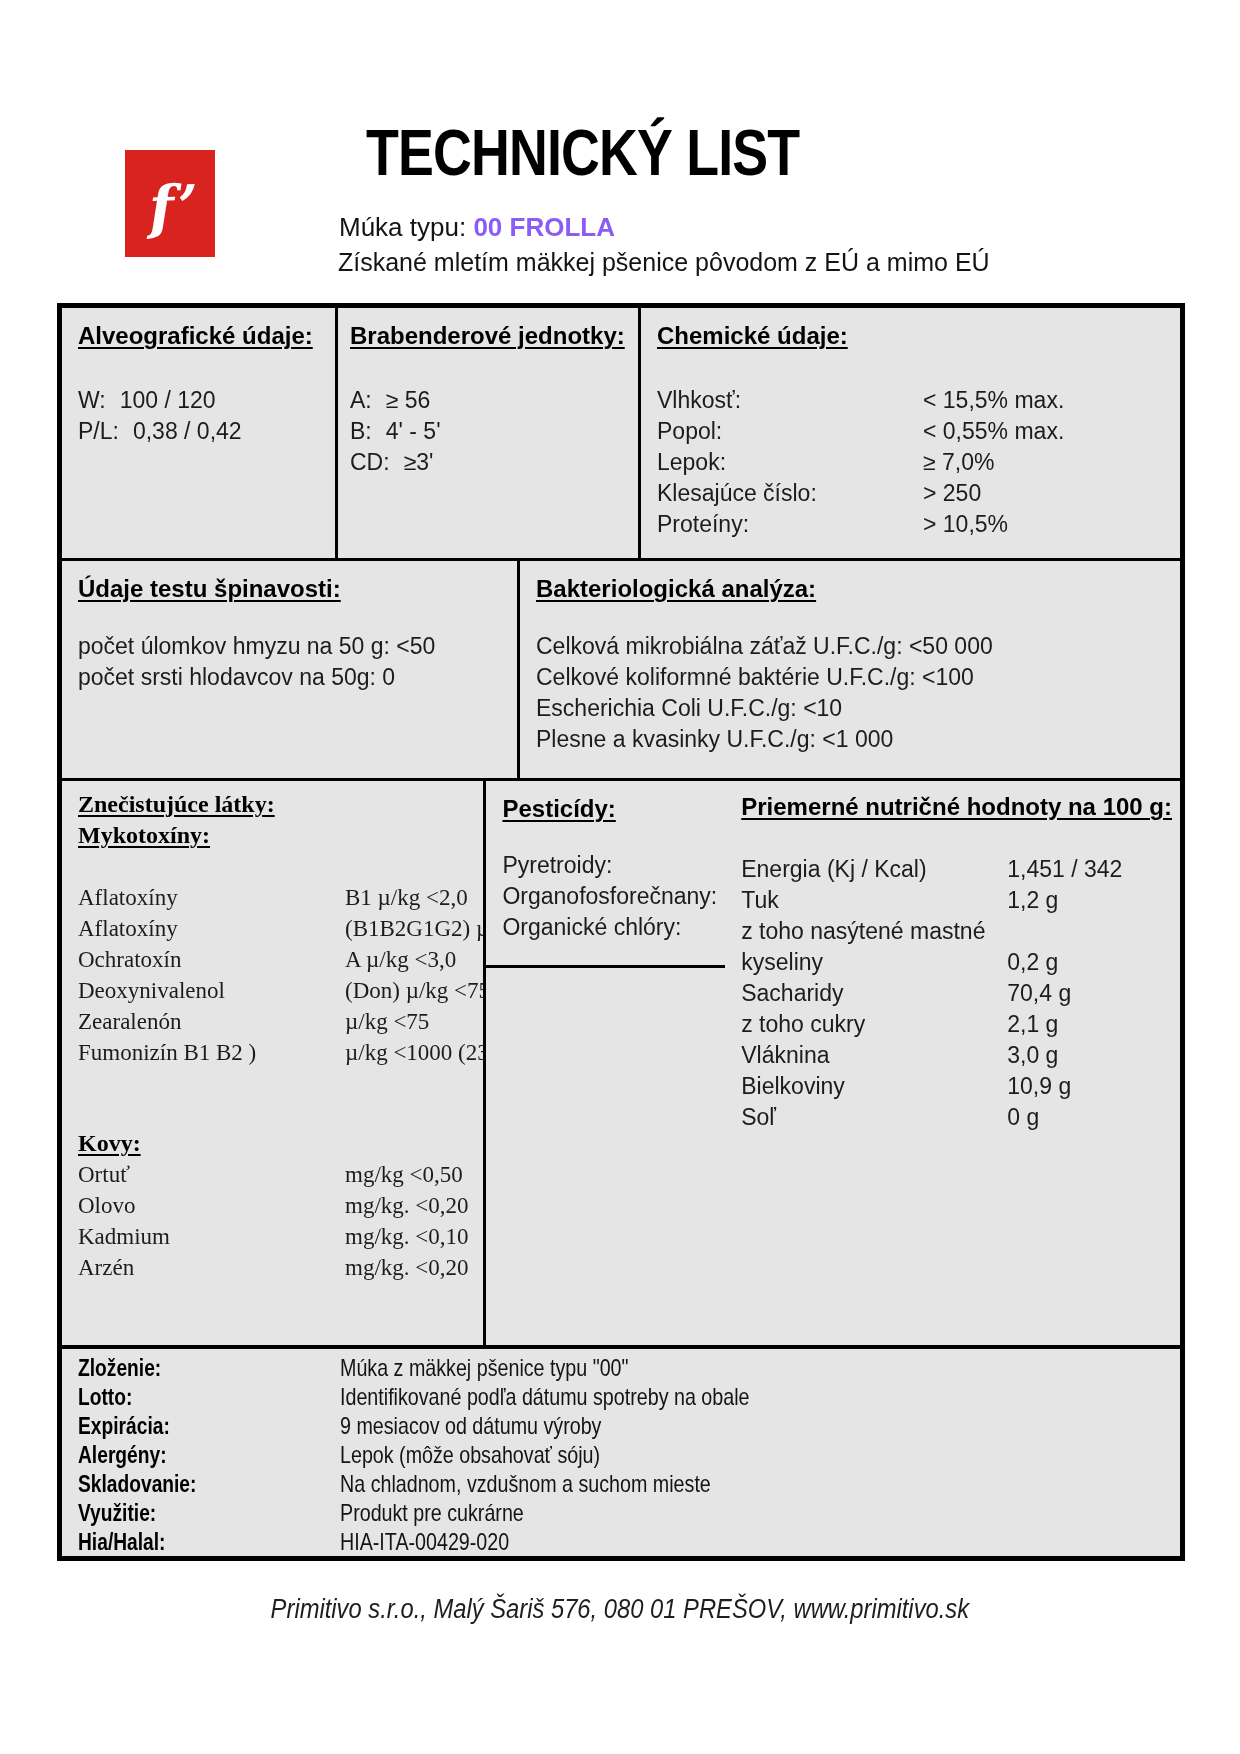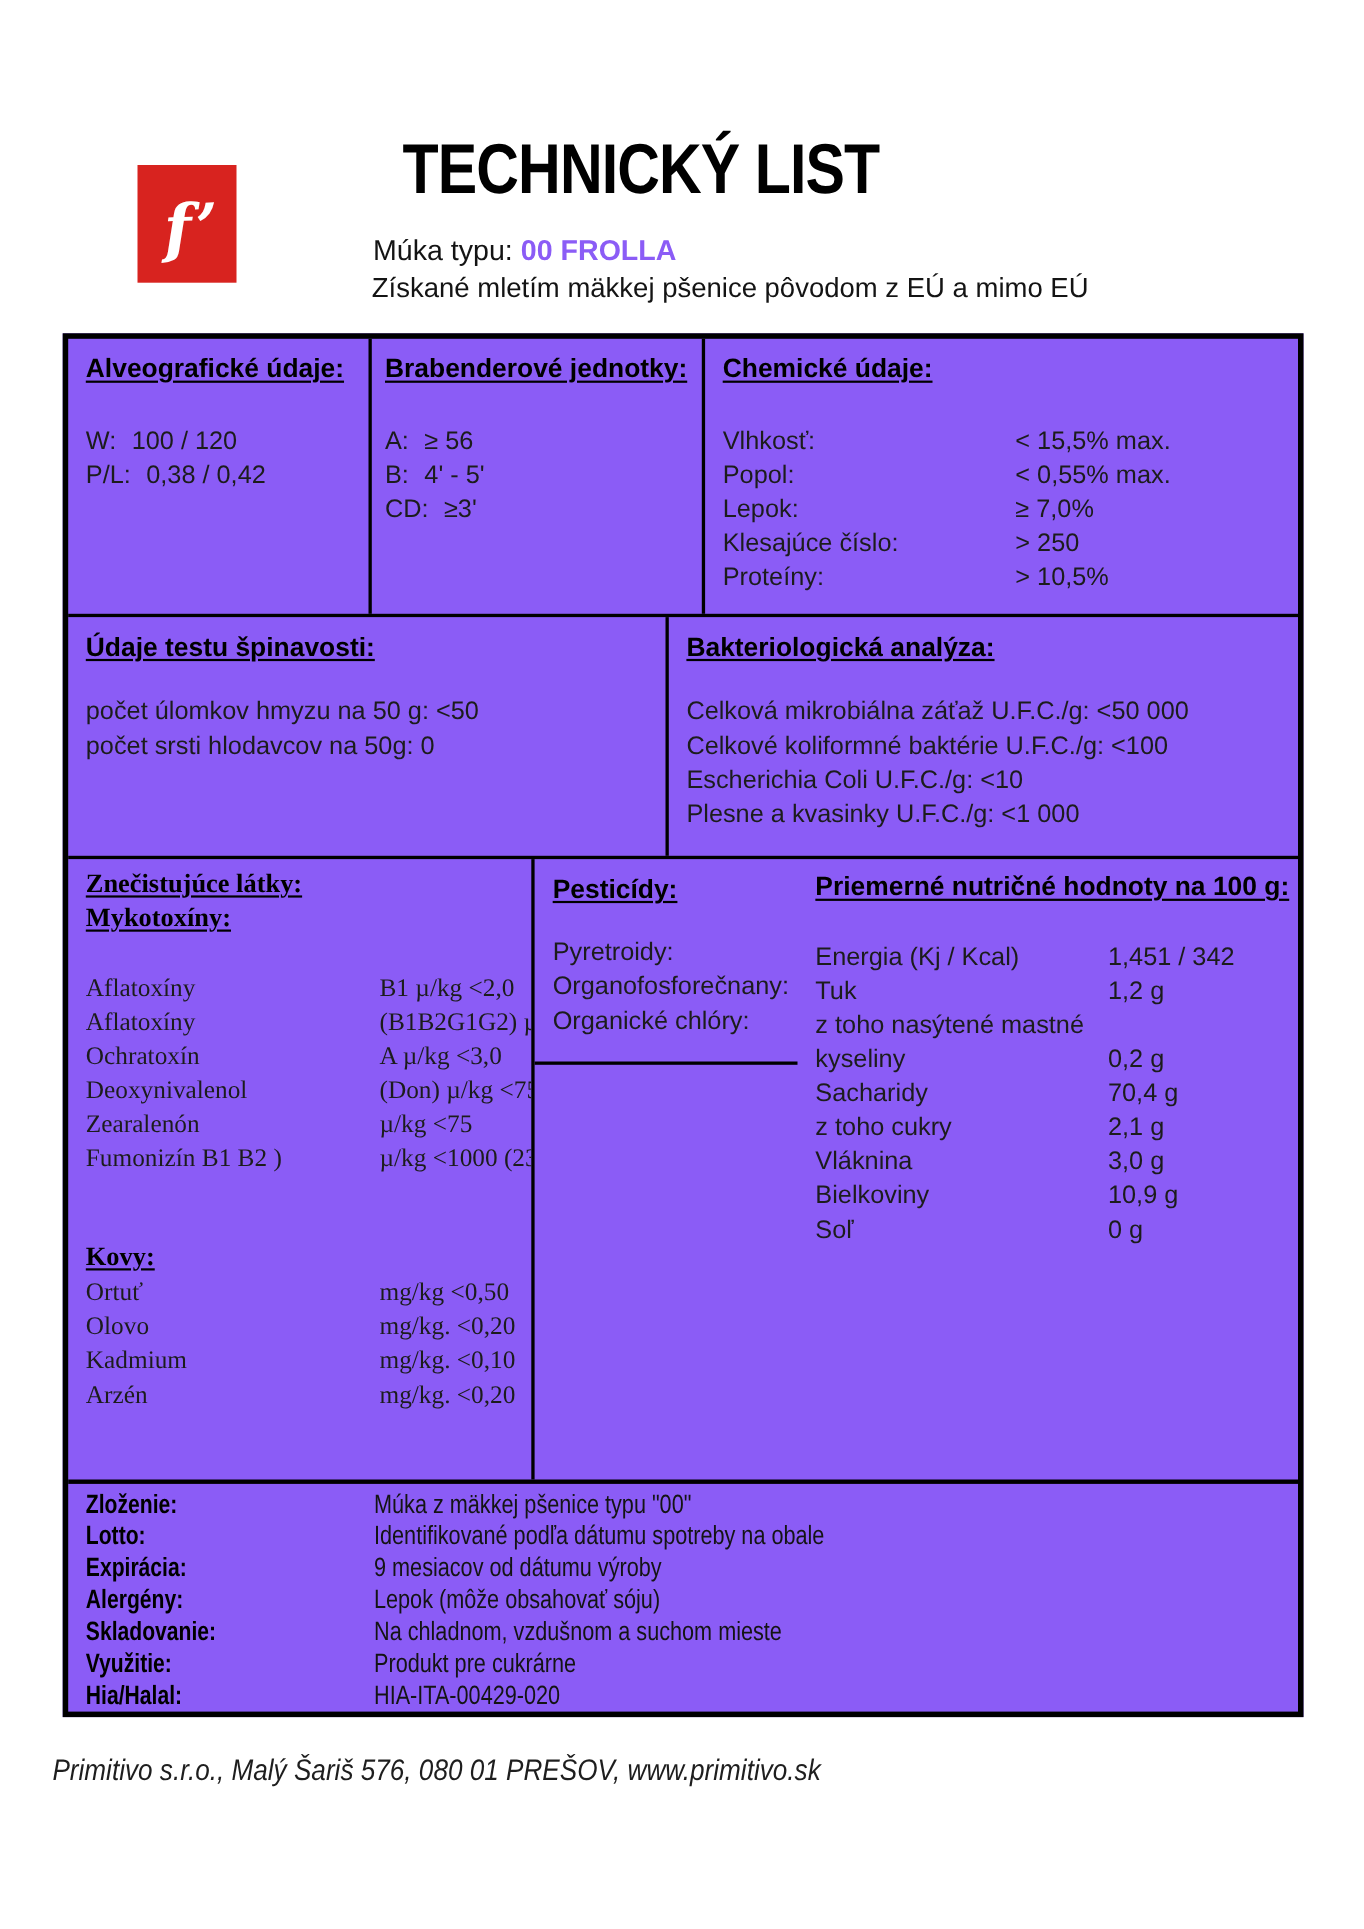--- a/index.html
+++ b/index.html
@@ -23,34 +23,34 @@
     font-weight:700; color:#000; letter-spacing:-1px; white-space:nowrap;
     transform:scaleX(0.84); transform-origin:left top;
   }
   .product-line { position:absolute; left:339px; top:212px; font-size:26px; line-height:30px; color:#141414; }
   .product-line .pv { font-weight:700; color:#8b5cf6; }
   .origin-line  { position:absolute; left:338px; top:248px; font-size:25px; line-height:29px; color:#141414; }
 
   
   .spec-table {
     position:absolute; left:57px; top:303px; width:1128px; height:1258px;
-    box-sizing:border-box; border:5px solid #000; background:#8b5cf6;
+    box-sizing:border-box; border:5px solid #000; background:#e5e5e5;
     display:flex; flex-direction:column;
   }
   .t-row { display:flex; box-sizing:border-box; }
   .r1 { height:250px; }
   .r2 { height:220px; border-top:3px solid #000; }
   .r3 { height:567px; border-top:3px solid #000; }
   .r4 { flex:1 1 auto; border-top:4px solid #000; }
 
   .cell { box-sizing:border-box; padding:12px 8px 0 16px; overflow:hidden; }
   .c-a   { width:276px; border-right:3px solid #000; }
   .c-b   { width:303px; border-right:3px solid #000; padding-left:12px; }
   .c-c   { flex:1; }
-  .c-dirt{ width:546px; border-right:3px solid #000; }
+  .c-dirt{ width:458px; border-right:3px solid #000; }
   .c-bact{ flex:1; }
   .c-cont{ width:558px; border-right:3px solid #000; padding-top:8px;font-family:Liberation Serif, serif; }
   .r3-right { flex:1; display:flex; flex-direction:row; }
   .c-pest{ height:187px; box-sizing:border-box; border-bottom:3px solid #000; padding:12px 8px 0 16px; overflow:hidden; }
   .c-nutr{ flex:1; box-sizing:border-box; padding:10px 8px 0 16px; overflow:hidden; }
   .c-info{ box-sizing:border-box; padding:4px 8px 0 16px; overflow:hidden; }
 
   .h {
     font-size:24px; line-height:31px; font-weight:700; color:#000;
     text-decoration:underline; text-decoration-thickness:2px; text-underline-offset:3px;
@@ -63,21 +63,21 @@
   .ln .gap { display:inline-block; width:14px; }
   .val-abs { position:absolute; top:0; left:266px; }
   .c-cont .val-abs { left:267px; }
 
   
   .info-ln { position:relative; font-size:24px; line-height:29px; white-space:nowrap; }
   .info-lab { display:inline-block; transform:scaleX(0.80); transform-origin:left center; font-weight:700; color:#000; }
   .info-val { position:absolute; left:262px; top:0; display:inline-block; transform:scaleX(0.82); transform-origin:left center; color:#141414; }
 
   
-  .footer { position:absolute; left:0; top:1594px; width:1240px; }
+  .footer { position:absolute; left:0; top:1594px; width:1240px; text-align:center; }
   .footer-inner {
     display:inline-block; font-size:27px; font-style:italic; color:#1e1e1e;
     transform:scaleX(0.88); transform-origin:center center; white-space:nowrap;
   }
 </style>
 </head>
 <body>
 
 <div class="page">
 

